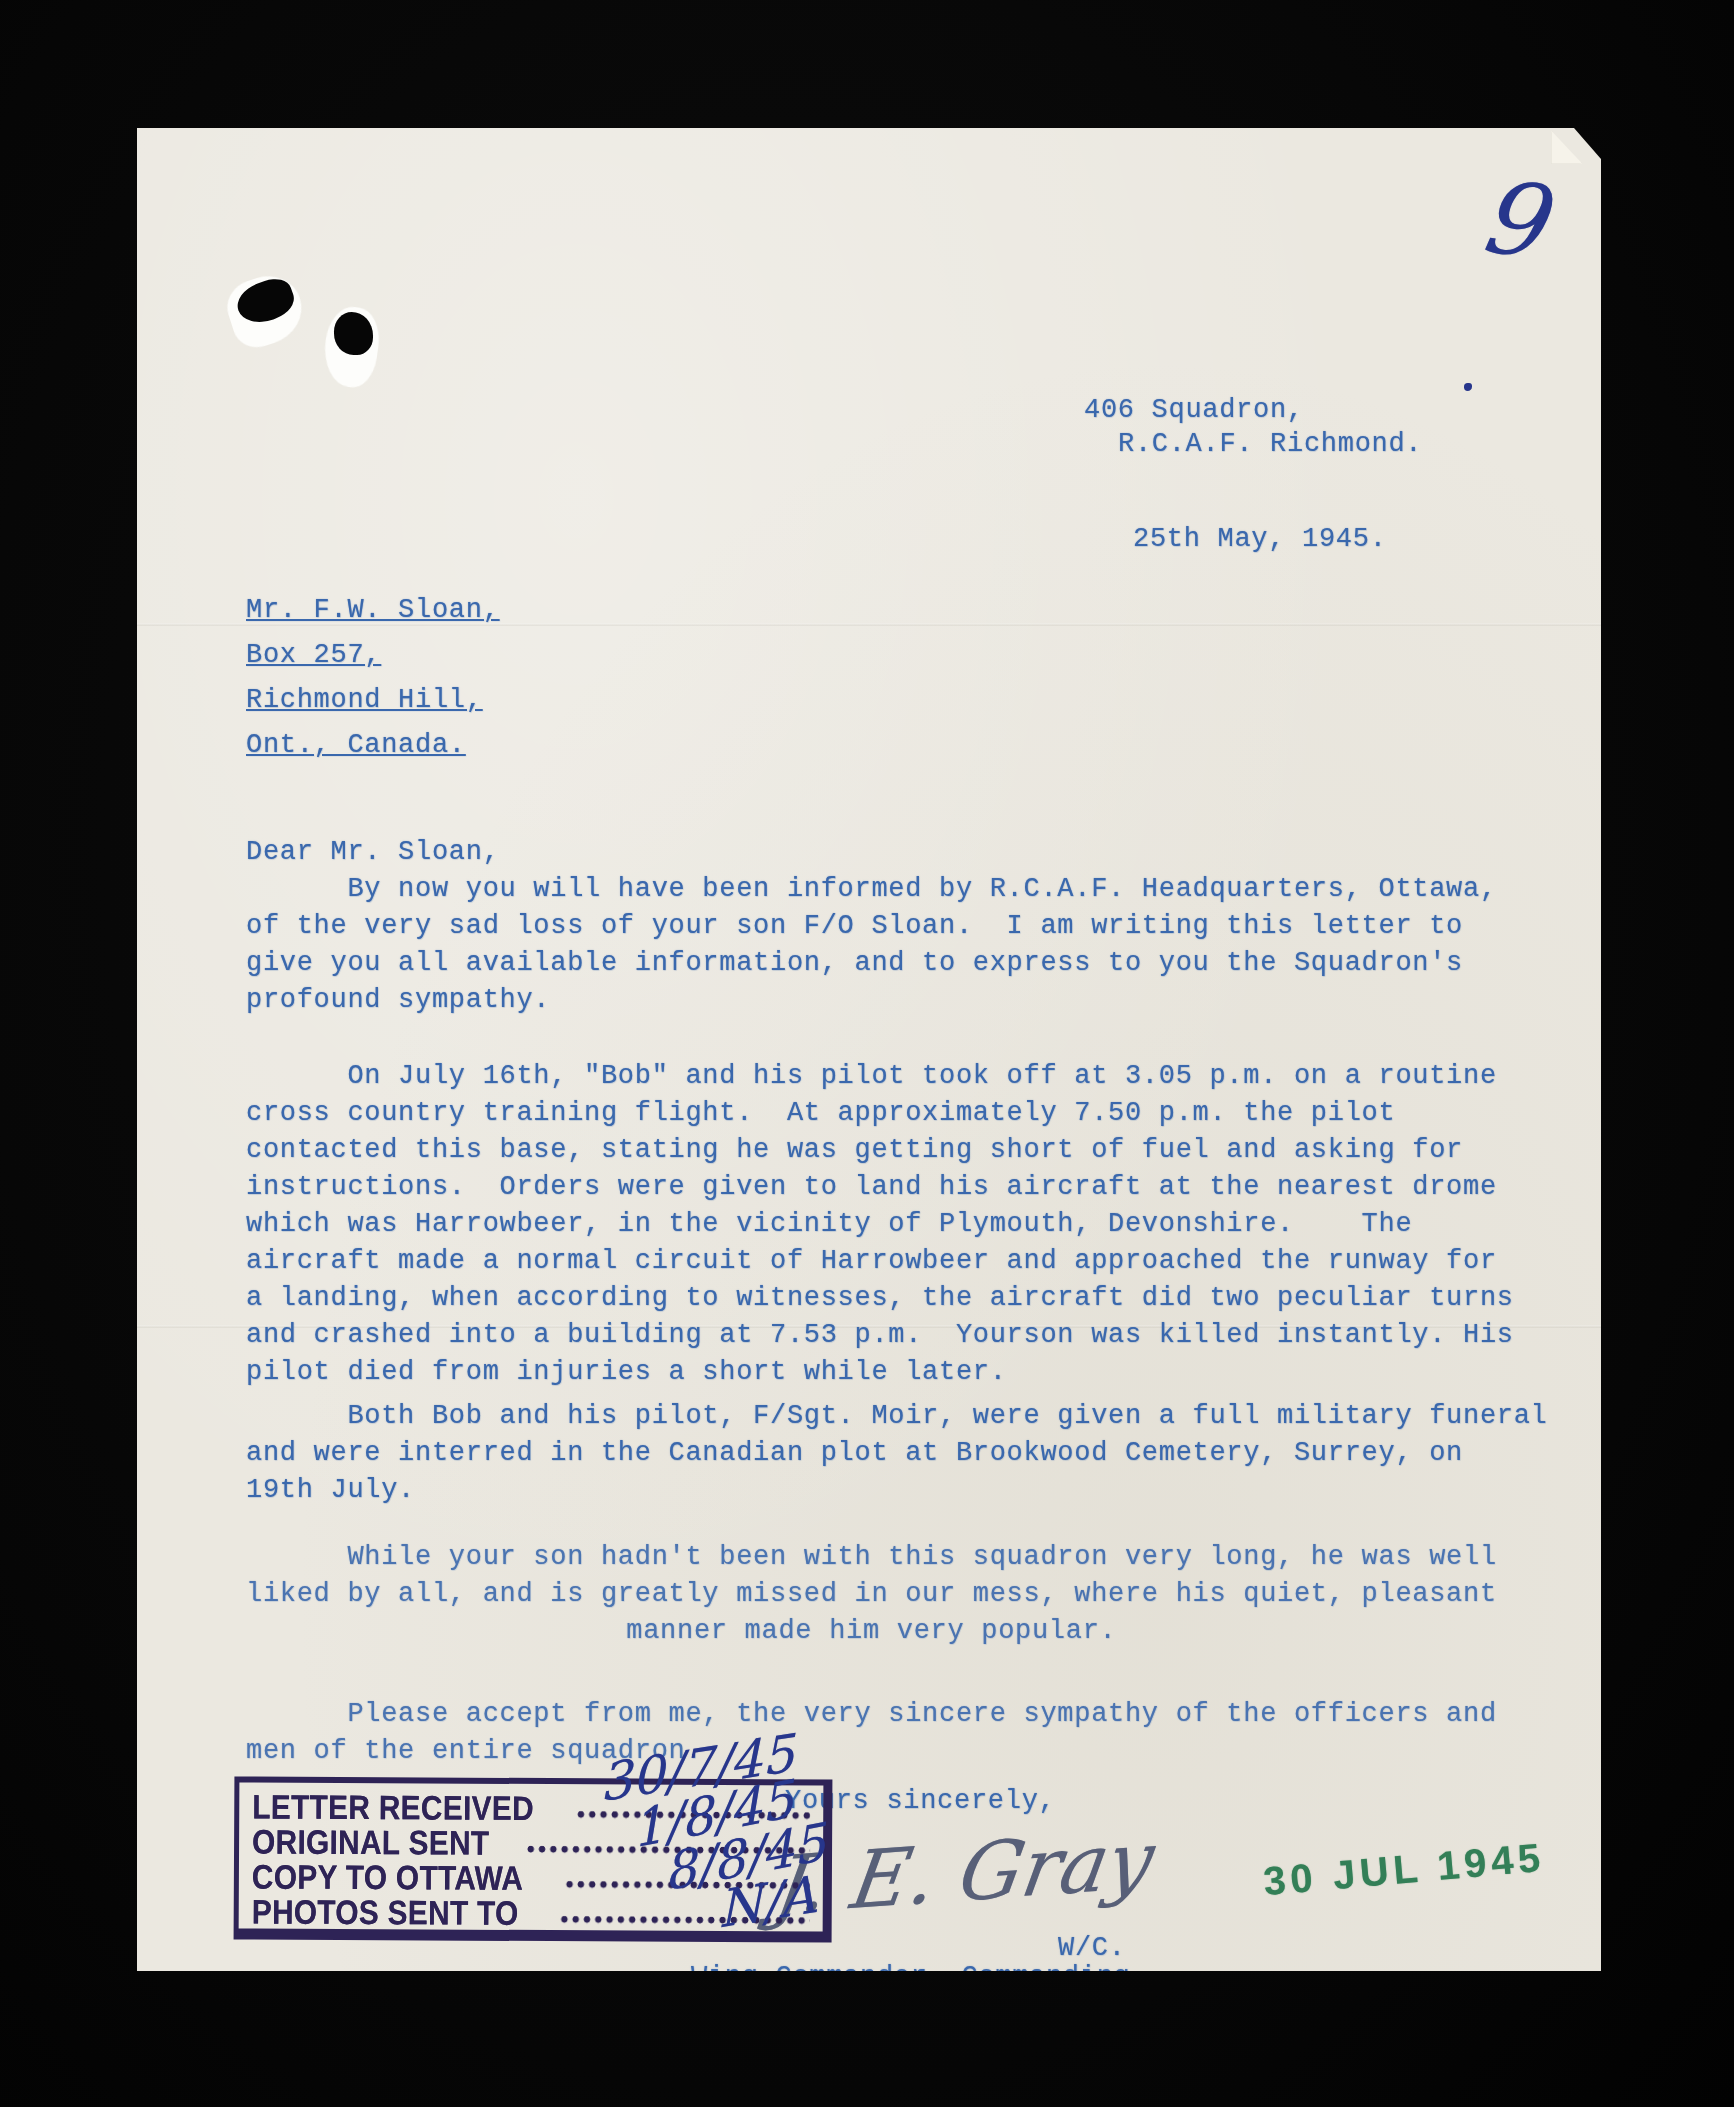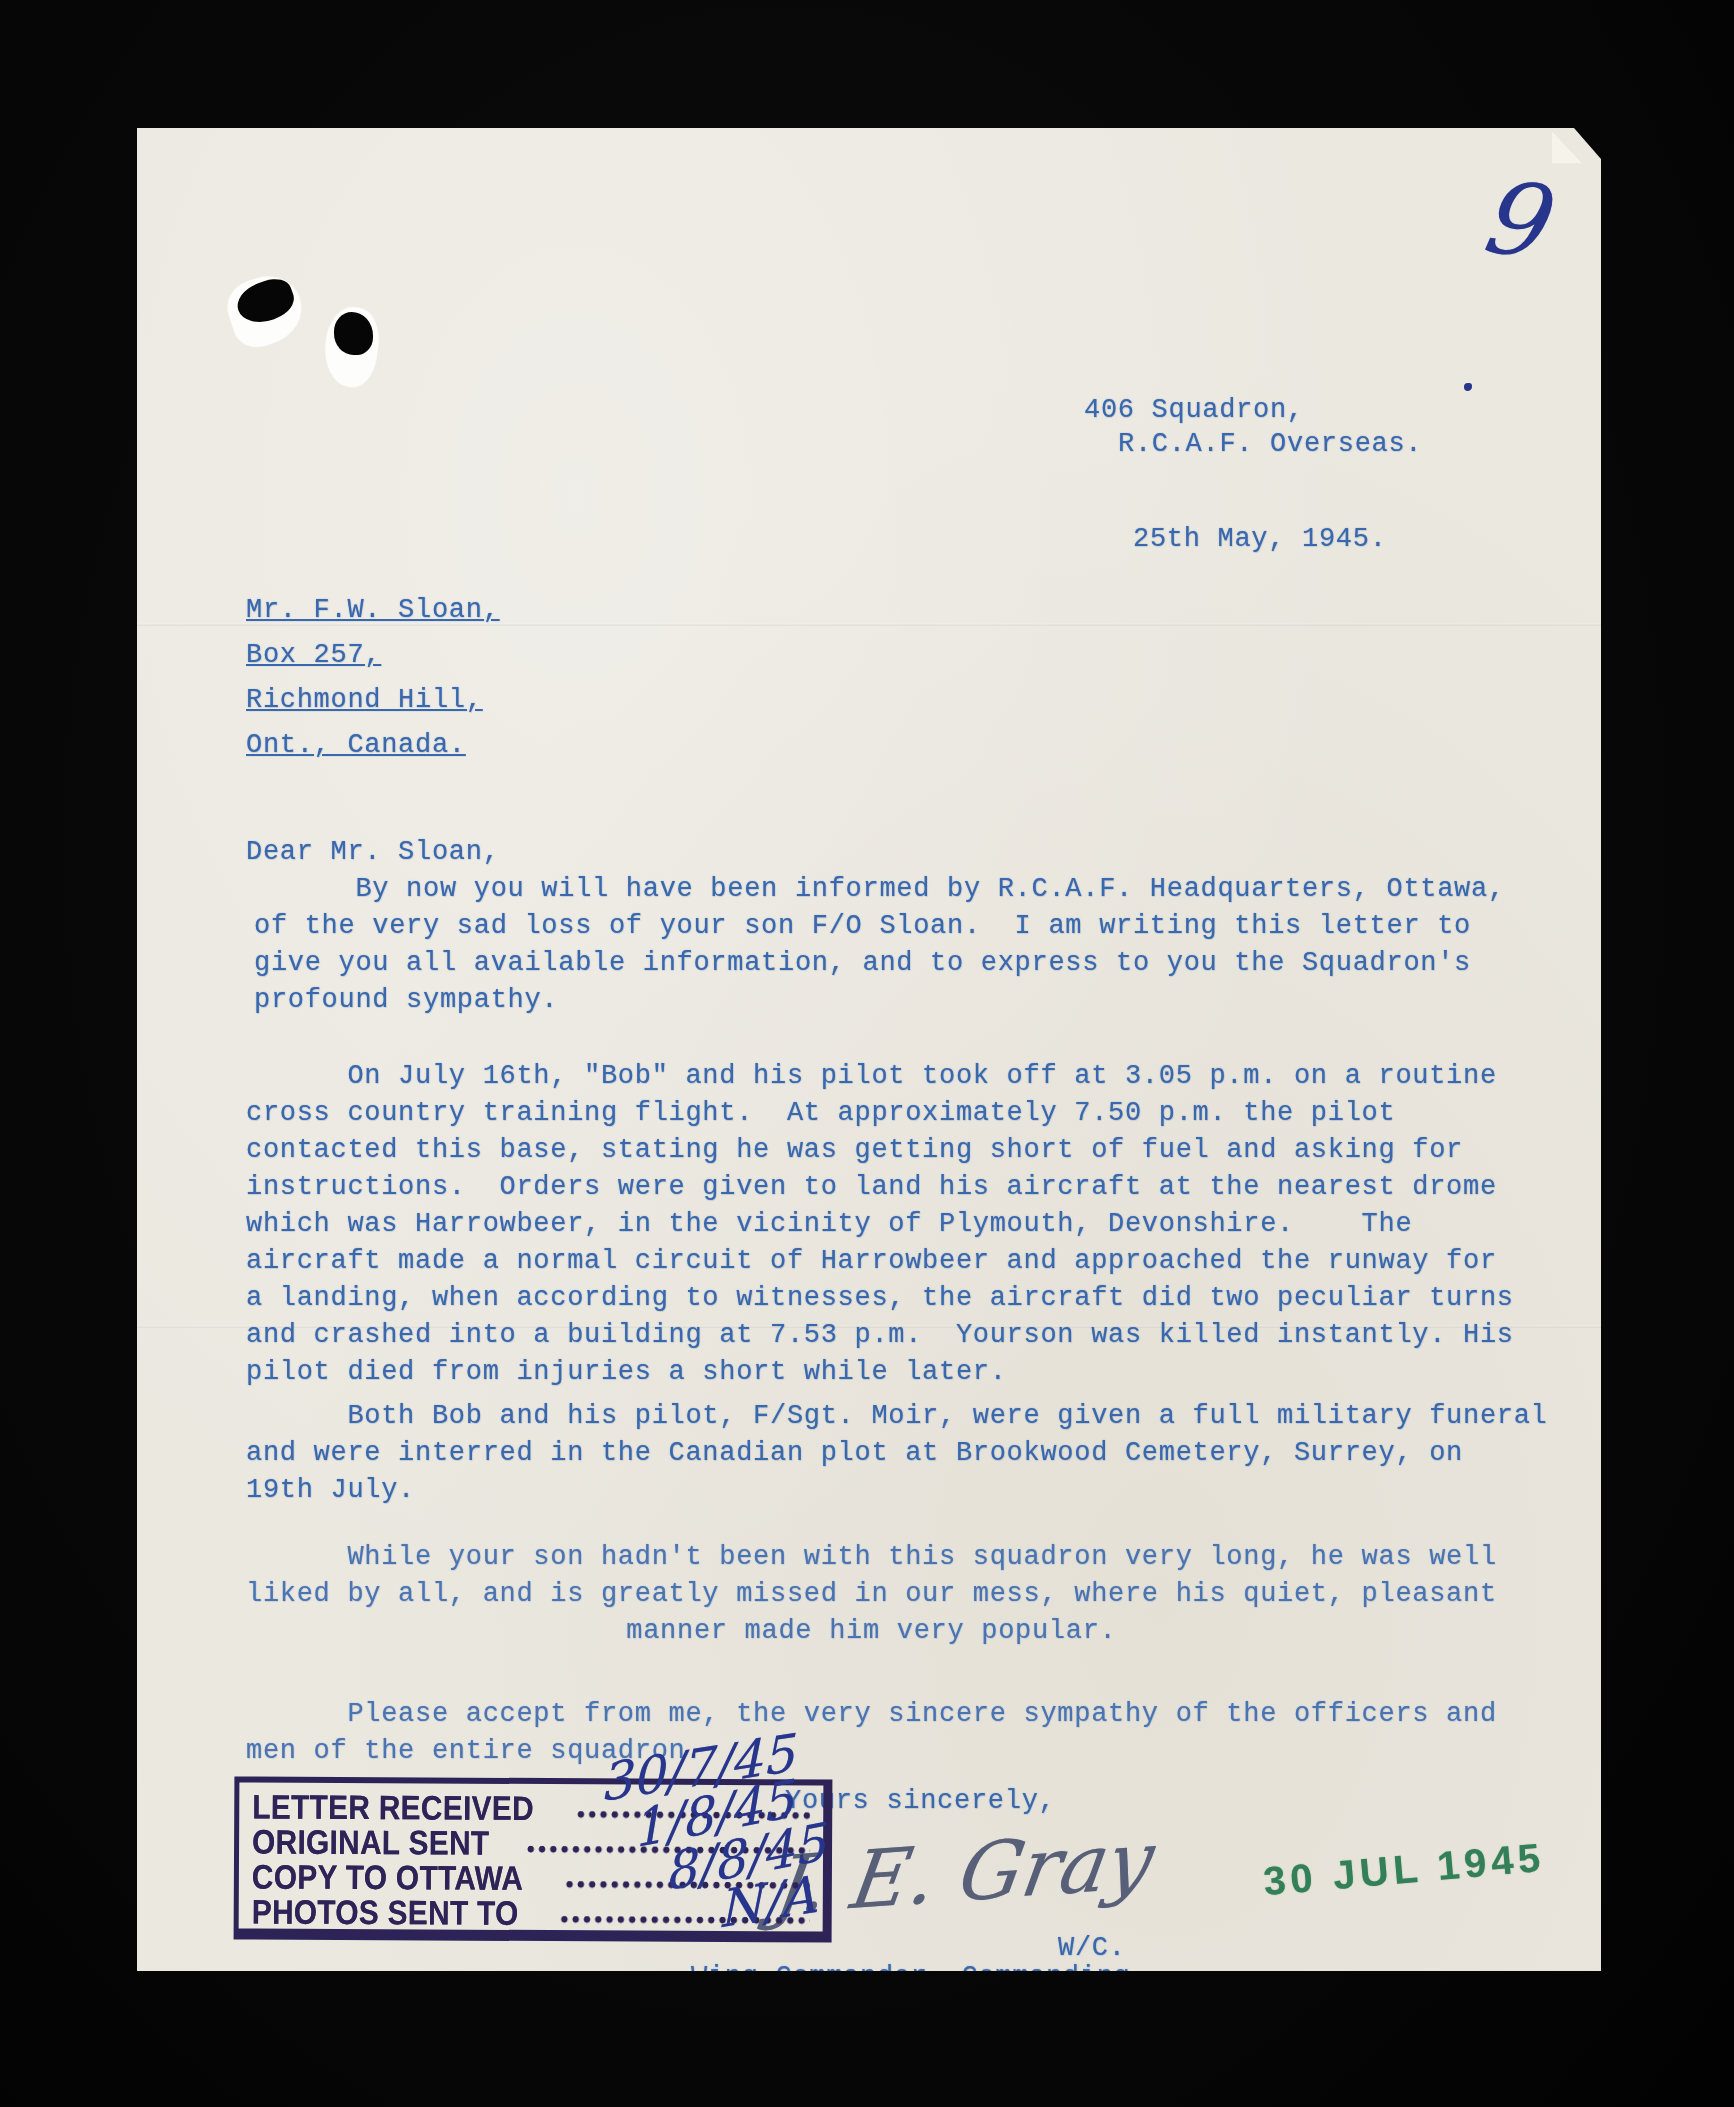--- a/index.html
+++ b/index.html
@@ -106,31 +106,31 @@
   </div>
   <div class="hole" style="left:188px;top:176px;">
     <div class="halo" style="left:0;top:2.7px;width:53px;height:80px;border-radius:50% 50% 45% 60%;transform:rotate(8deg);"></div>
     <div class="void" style="left:9.3px;top:8px;width:39px;height:43px;border-radius:50% 60% 45% 55%;"></div>
   </div>
 
   <div class="hand page-num" style="left:1352px;top:43px;">9</div>
   <div class="ink-dot" style="left:1327px;top:255px;"></div>
 
   <div class="type" style="left:947px;top:264px;">406 Squadron,</div>
-  <div class="type" style="left:981px;top:298px;">R.C.A.F. Overseas.</div>
+  <div class="type" style="left:981px;top:298px;">R.C.A.F. Richmond.</div>
   <div class="type" style="left:996px;top:393px;">25th May, 1945.</div>
 
   <div class="type tight" style="left:109px;top:460px;">Mr. F.W. Sloan,
 Box 257,
 Richmond Hill,
 Ont., Canada.</div>
 
   <div class="type" style="left:109px;top:666px;margin-top:40px;">Dear Mr. Sloan,</div>
 
-  <div class="type" style="left:109px;top:743px;margin-left:8px;">      By now you will have been informed by R.C.A.F. Headquarters, Ottawa,
+  <div class="type" style="left:109px;top:743px;">      By now you will have been informed by R.C.A.F. Headquarters, Ottawa,
 of the very sad loss of your son F/O Sloan.  I am writing this letter to
 give you all available information, and to express to you the Squadron's
 profound sympathy.</div>
   <div class="type" style="left:109px;top:930px;">      On July 16th, "Bob" and his pilot took off at 3.05 p.m. on a routine
 cross country training flight.  At approximately 7.50 p.m. the pilot
 contacted this base, stating he was getting short of fuel and asking for
 instructions.  Orders were given to land his aircraft at the nearest drome
 which was Harrowbeer, in the vicinity of Plymouth, Devonshire.    The
 aircraft made a normal circuit of Harrowbeer and approached the runway for
 a landing, when according to witnesses, the aircraft did two peculiar turns

